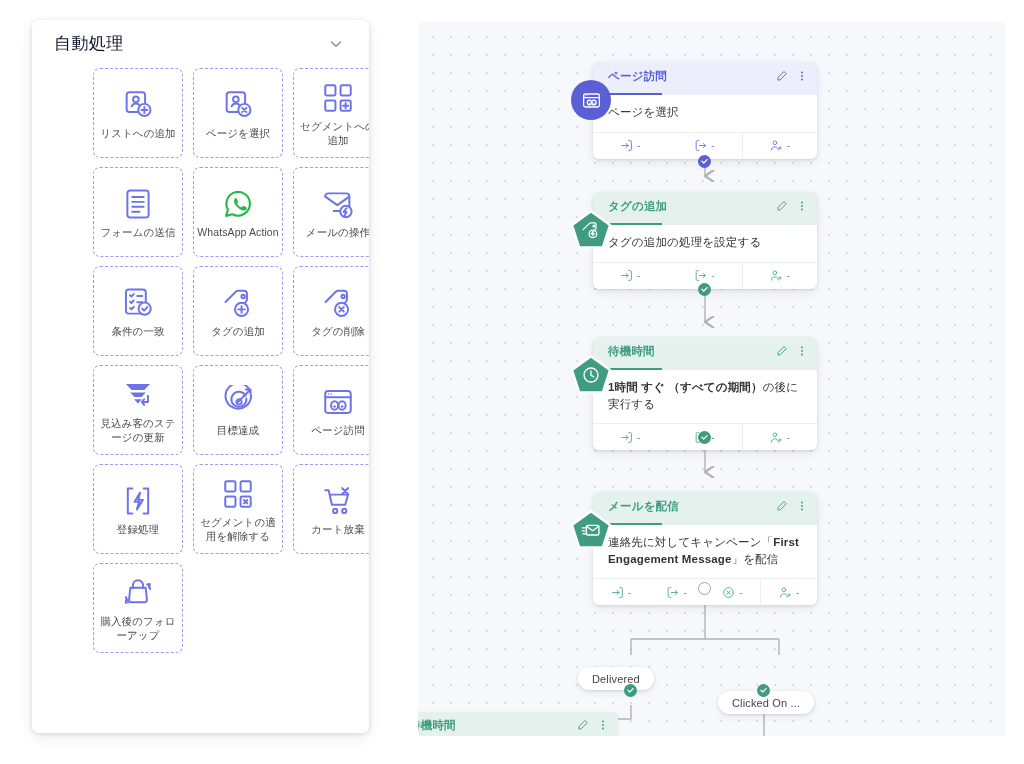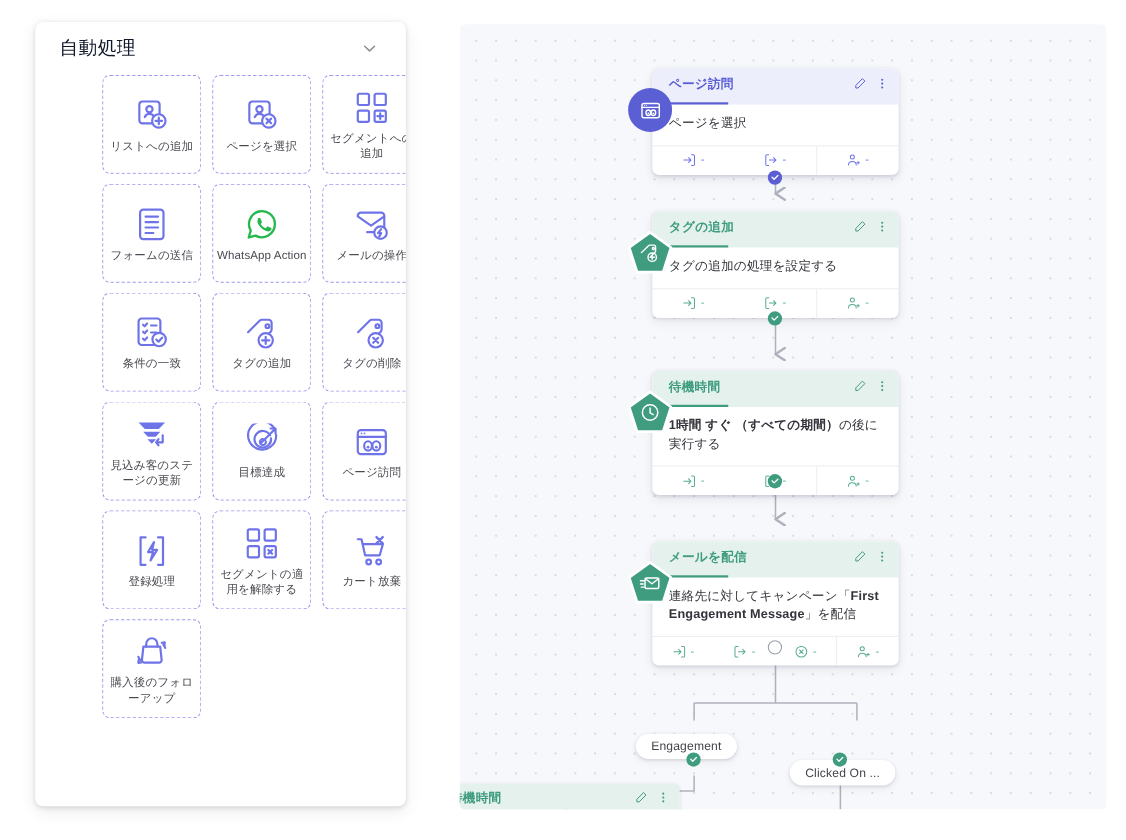--- a/index.html
+++ b/index.html
@@ -708,21 +708,21 @@
             <path d="M5 11l5 5 9-9"></path>
           </svg>
         </div>
         <div class="handle" style="left: 280px; top: 409px; background: rgb(63, 156, 127);">
           <svg width="9" height="9" viewBox="0 0 24 24" fill="none" stroke="#fff" stroke-width="3.2" stroke-linecap="round" stroke-linejoin="round">
             <path d="M5 11l5 5 9-9"></path>
           </svg>
         </div>
         <div class="handle-open" style="left: 280px; top: 560px;"></div>
         <div class="pill" style="left: 160px; top: 645px;">
-          <span>Engagement</span>
+          <span>Delivered</span>
         </div>
         <div class="handle" style="left: 206px; top: 662px; background: rgb(63, 156, 127);">
           <svg width="9" height="9" viewBox="0 0 24 24" fill="none" stroke="#fff" stroke-width="3.2" stroke-linecap="round" stroke-linejoin="round">
             <path d="M5 11l5 5 9-9"></path>
           </svg>
         </div>
         <div class="pill" style="left: 300px; top: 645px; margin-top: 24px;">
           <span>Clicked On ...</span>
         </div>
         <div class="handle" style="left: 339px; top: 662px; background: rgb(63, 156, 127);">

